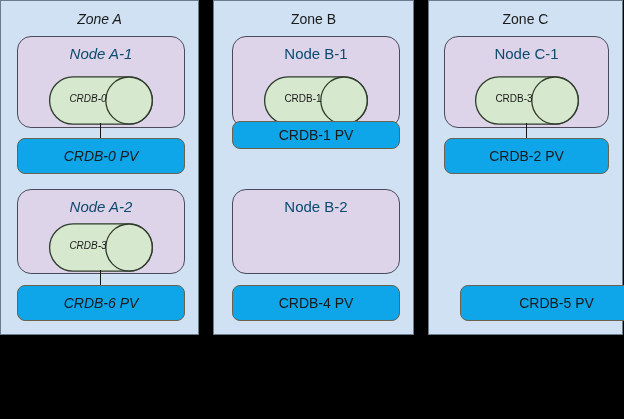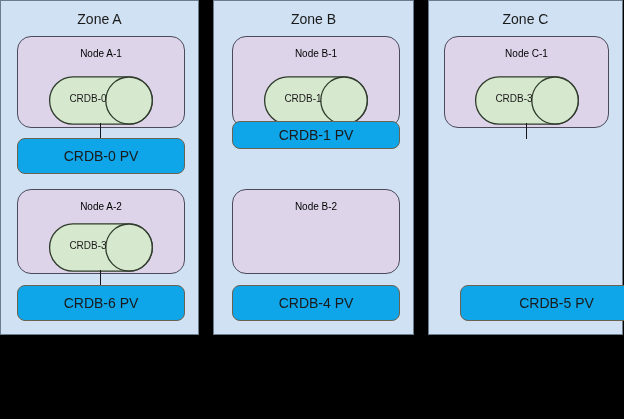--- a/index.html
+++ b/index.html
@@ -47,22 +47,22 @@
     border: 1px solid #4a4a5a;
     border-radius: 14px;
     box-sizing: border-box;
   }
   .node-title {
     position: absolute;
     left: 0;
     right: 0;
     top: 9px;
     text-align: center;
-    font-size: 10px;
-    color: #000000;
+    font-size: 15px;
+    color: #0c4a6e;
     line-height: 16px;
     white-space: nowrap;
   }
   .cyl {
     position: absolute;
     width: 104px;
     height: 49px;
   }
   .cyl svg {
     display: block;
@@ -101,21 +101,21 @@
     position: absolute;
     width: 0;
     border-left: 1.6px solid #16161a;
   }
 </style>
 </head>
 <body>
 
 <div id="canvas">
 
-  <div class="zone" style="left:0px; width:199px;">
+  <div class="zone" style="left:0px; width:199px;font-style:italic;">
     <div class="zone-title">Zone A</div>
 
     <div class="node" style="left:16px; top:35px; width:168px; height:92px;">
       <div class="node-title">Node A-1</div>
       <div class="cyl" style="left:31px; top:39px;">
         <svg viewBox="0 0 104 49" preserveAspectRatio="none" aria-hidden="true">
           <path d="M 24,0.8 L 80,0.8 A 23.2,23.5 0 0 1 80,48.2 L 24,48.2 A 23.2,23.5 0 0 1 24,0.8 Z" fill="#d6e8cd" stroke="#2f3b2c" stroke-width="1.3"></path>
           <ellipse cx="80" cy="24.5" rx="23.2" ry="23.5" fill="#d6e8cd" stroke="#2f3b2c" stroke-width="1.3"></ellipse>
         </svg>
         <div class="cyl-label">CRDB-0</div>
@@ -175,19 +175,22 @@
       <div class="node-title">Node C-1</div>
       <div class="cyl" style="left:30px; top:39px;">
         <svg viewBox="0 0 104 49" preserveAspectRatio="none" aria-hidden="true">
           <path d="M 24,0.8 L 80,0.8 A 23.2,23.5 0 0 1 80,48.2 L 24,48.2 A 23.2,23.5 0 0 1 24,0.8 Z" fill="#d6e8cd" stroke="#2f3b2c" stroke-width="1.3"></path>
           <ellipse cx="80" cy="24.5" rx="23.2" ry="23.5" fill="#d6e8cd" stroke="#2f3b2c" stroke-width="1.3"></ellipse>
         </svg>
         <div class="cyl-label">CRDB-3</div>
       </div>
     </div>
     <div class="connector" style="left:97px; top:122px; height:16px;"></div>
+    <div class="pv" style="left:15px; top:137px; width:165px; height:36px;">
+      <span class="pv-label">CRDB-2 PV</span>
+    </div>
 
     <div class="pv" style="left:31px; top:284px; width:193px; height:36px;">
       <span class="pv-label">CRDB-5 PV</span>
     </div>
   </div>
 
 </div>
 
 </body></html>

